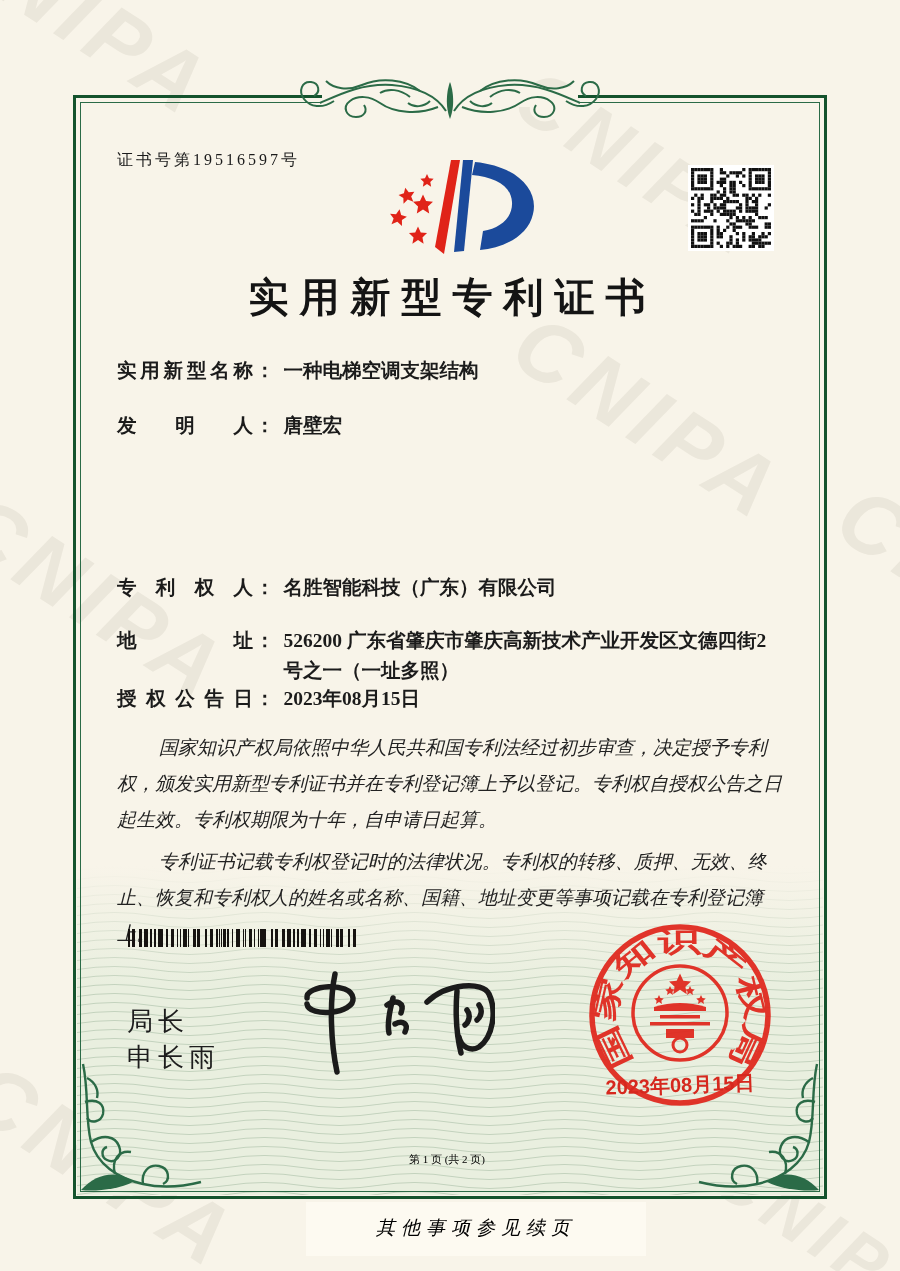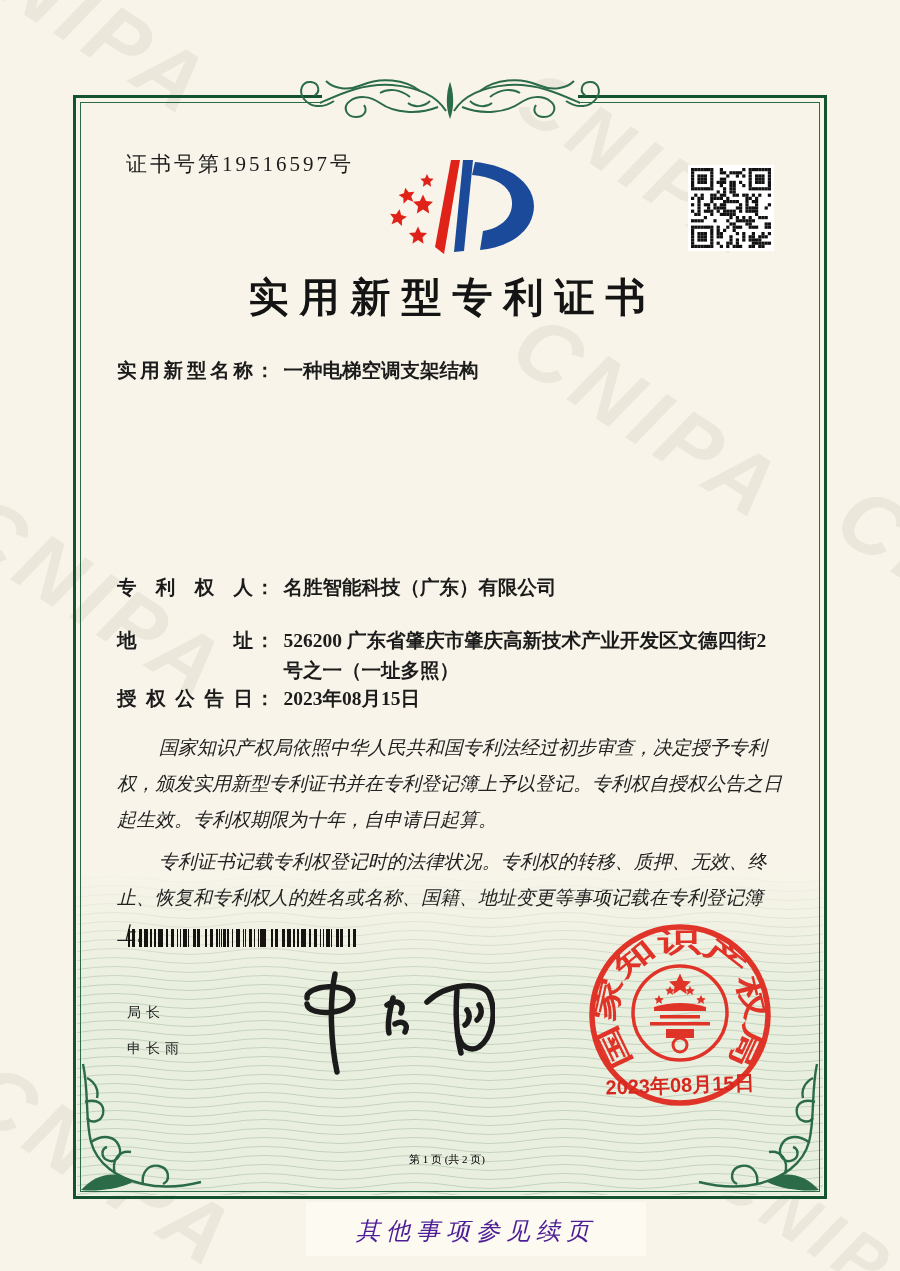--- a/index.html
+++ b/index.html
@@ -13,21 +13,21 @@
   .gfade{position:absolute;left:77px;top:866px;width:746px;height:120px;z-index:1;
          background:linear-gradient(180deg,#f8f4e9 0%,rgba(248,244,233,0) 100%);}
   
   .frame{position:absolute;left:73px;top:95px;width:748px;height:1098px;border:3px solid #14532d;z-index:2;}
   .frame-inner{position:absolute;inset:4px;border:1px solid #2b6b47;}
   .ornament-top{position:absolute;left:290px;top:62px;z-index:3;}
   .flourish{position:absolute;z-index:3;}
   .fl-bl{left:75px;top:1062px;}
   .fl-br{left:693px;top:1062px;transform:scaleX(-1);}
   
-  .certno{position:absolute;left:126px;top:150px;font-size:21px;letter-spacing:3px;z-index:4;}
+  .certno{position:absolute;left:117px;top:150px;font-size:16px;letter-spacing:3px;z-index:4;}
   .logo{position:absolute;left:385px;top:156px;z-index:4;}
   .qr{position:absolute;left:688px;top:165px;width:80px;height:80px;background:#fff;padding:3px;z-index:4;}
   .title{position:absolute;left:73px;top:270px;width:748px;text-align:center;font-size:40px;font-weight:700;
          letter-spacing:11px;text-indent:11px;color:#141414;z-index:4;}
   
   .frow{position:absolute;left:117px;width:692px;font-size:19.5px;line-height:30px;z-index:4;font-weight:bold;}
   .flabel{display:inline-block;width:136px;text-align:justify;text-align-last:justify;vertical-align:top;}
   .fcolon{display:inline-block;margin:0 9px 0 2px;vertical-align:top;}
   .fvalue{display:inline-block;max-width:502px;vertical-align:top;}
   .fpair2{position:absolute;left:333px;top:0;}
@@ -35,34 +35,34 @@
   
   .body-text{position:absolute;left:117px;top:730px;width:674px;font-size:19px;line-height:36px;
              font-style:italic;color:#222;z-index:4;}
   .body-text p{margin:0 0 6px 0;text-indent:2.2em;}
   
   .barcode{position:absolute;left:128px;top:929px;width:230px;height:18px;z-index:5;
      background:
        repeating-linear-gradient(90deg,#161310 0 2px,rgba(0,0,0,0) 2px 5px,#161310 5px 6px,rgba(0,0,0,0) 6px 11px),
        repeating-linear-gradient(90deg,#161310 0 1px,rgba(0,0,0,0) 1px 4px,#161310 4px 7px,rgba(0,0,0,0) 7px 13px);}
   .officer{position:absolute;left:127px;z-index:5;font-family:"Liberation Sans","DejaVu Sans",sans-serif;
-           font-size:14px;letter-spacing:5px;color:#1d1d1d;}
+           font-size:26px;letter-spacing:5px;color:#1d1d1d;}
   .officer-title{top:1004px;}
   .officer-name{top:1040px;}
   .signature{position:absolute;left:235px;top:958px;z-index:5;}
   
   .seal{position:absolute;left:585px;top:920px;z-index:6;}
   .seal-date{position:absolute;left:598px;top:1072px;width:164px;text-align:center;z-index:7;
              font-family:"Liberation Sans","DejaVu Sans",sans-serif;font-weight:700;font-size:20px;
              color:#d6281e;transform:rotate(-2deg);}
   
   .page-footer{position:absolute;left:73px;top:1152px;width:748px;text-align:center;font-size:11px;z-index:5;color:#000000;}
   .note-box{position:absolute;left:306px;top:1202px;width:340px;height:54px;background:#fdfaf1;z-index:4;}
-  .bottom-note{position:absolute;left:306px;top:1215px;width:340px;text-align:center;font-size:24px;
-               font-style:italic;letter-spacing:6px;color:#4c1d95;z-index:5;}
+  .bottom-note{position:absolute;left:306px;top:1215px;width:340px;text-align:center;font-size:19px;
+               font-style:italic;letter-spacing:6px;color:#000000;z-index:5;}
 </style>
 </head>
 <body>
 
 <div class="page">
 
   <span class="wm" style="left:-74px;top:-36px">CNIPA</span>
   <span class="wm" style="left:500px;top:118px;font-size:78px">CNIPA</span>
   <span class="wm" style="left:498px;top:368px">CNIPA</span>
   <span class="wm" style="left:-58px;top:548px">CNIPA</span>
@@ -441,20 +441,23 @@
         <rect x="15" y="72" width="3" height="3"></rect>
         <rect x="18" y="72" width="3" height="3"></rect>
       </g>
     </svg>
 
   <div class="title">实用新型专利证书</div>
 
   <div class="frow" style="top:356px">
     <span class="flabel">实用新型名称</span><span class="fcolon">：</span><span class="fvalue">一种电梯空调支架结构</span>
   </div>
+  <div class="frow" style="top:411px">
+    <span class="flabel">发明人</span><span class="fcolon">：</span><span class="fvalue">唐壁宏</span>
+  </div>
   <div class="frow" style="top:573px">
     <span class="flabel">专利权人</span><span class="fcolon">：</span><span class="fvalue">名胜智能科技（广东）有限公司</span>
   </div>
   <div class="frow" style="top:626px">
     <span class="flabel">地址</span><span class="fcolon">：</span><span class="fvalue">526200 广东省肇庆市肇庆高新技术产业开发区文德四街2号之一（一址多照）</span>
   </div>
   <div class="frow" style="top:684px">
     <span class="flabel">授权公告日</span><span class="fcolon">：</span><span class="fvalue">2023年08月15日</span>
   </div>
 

